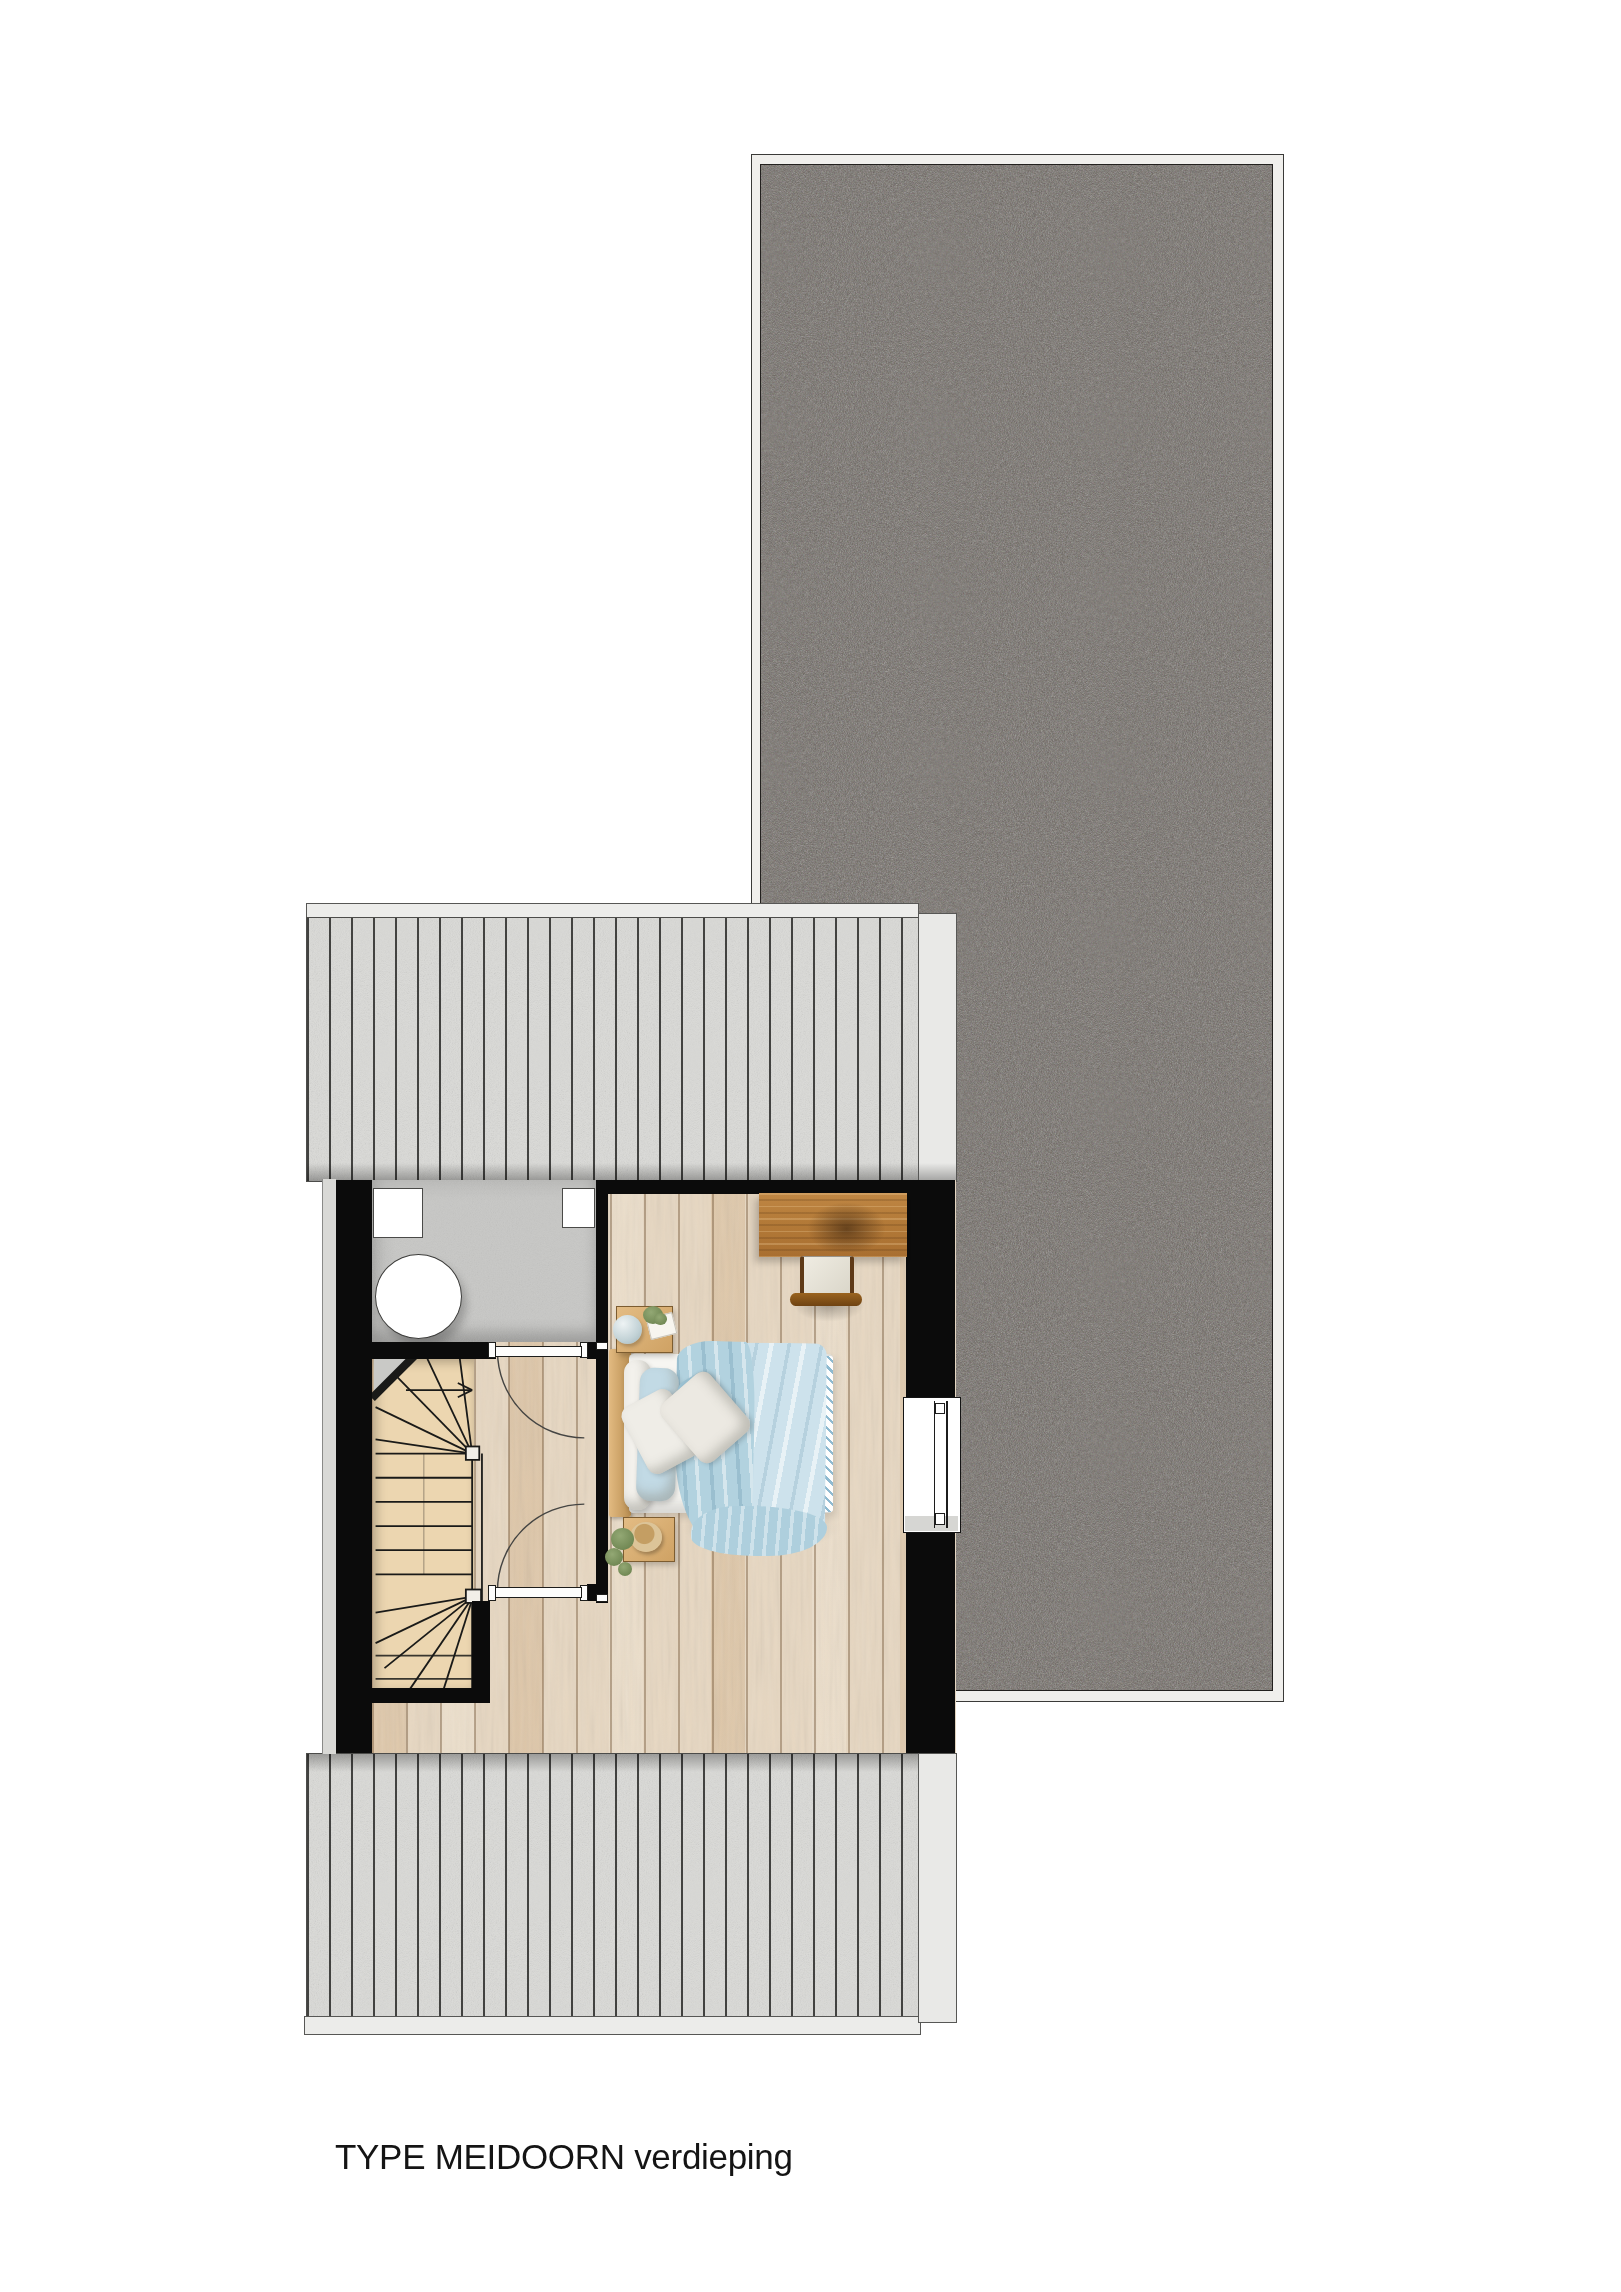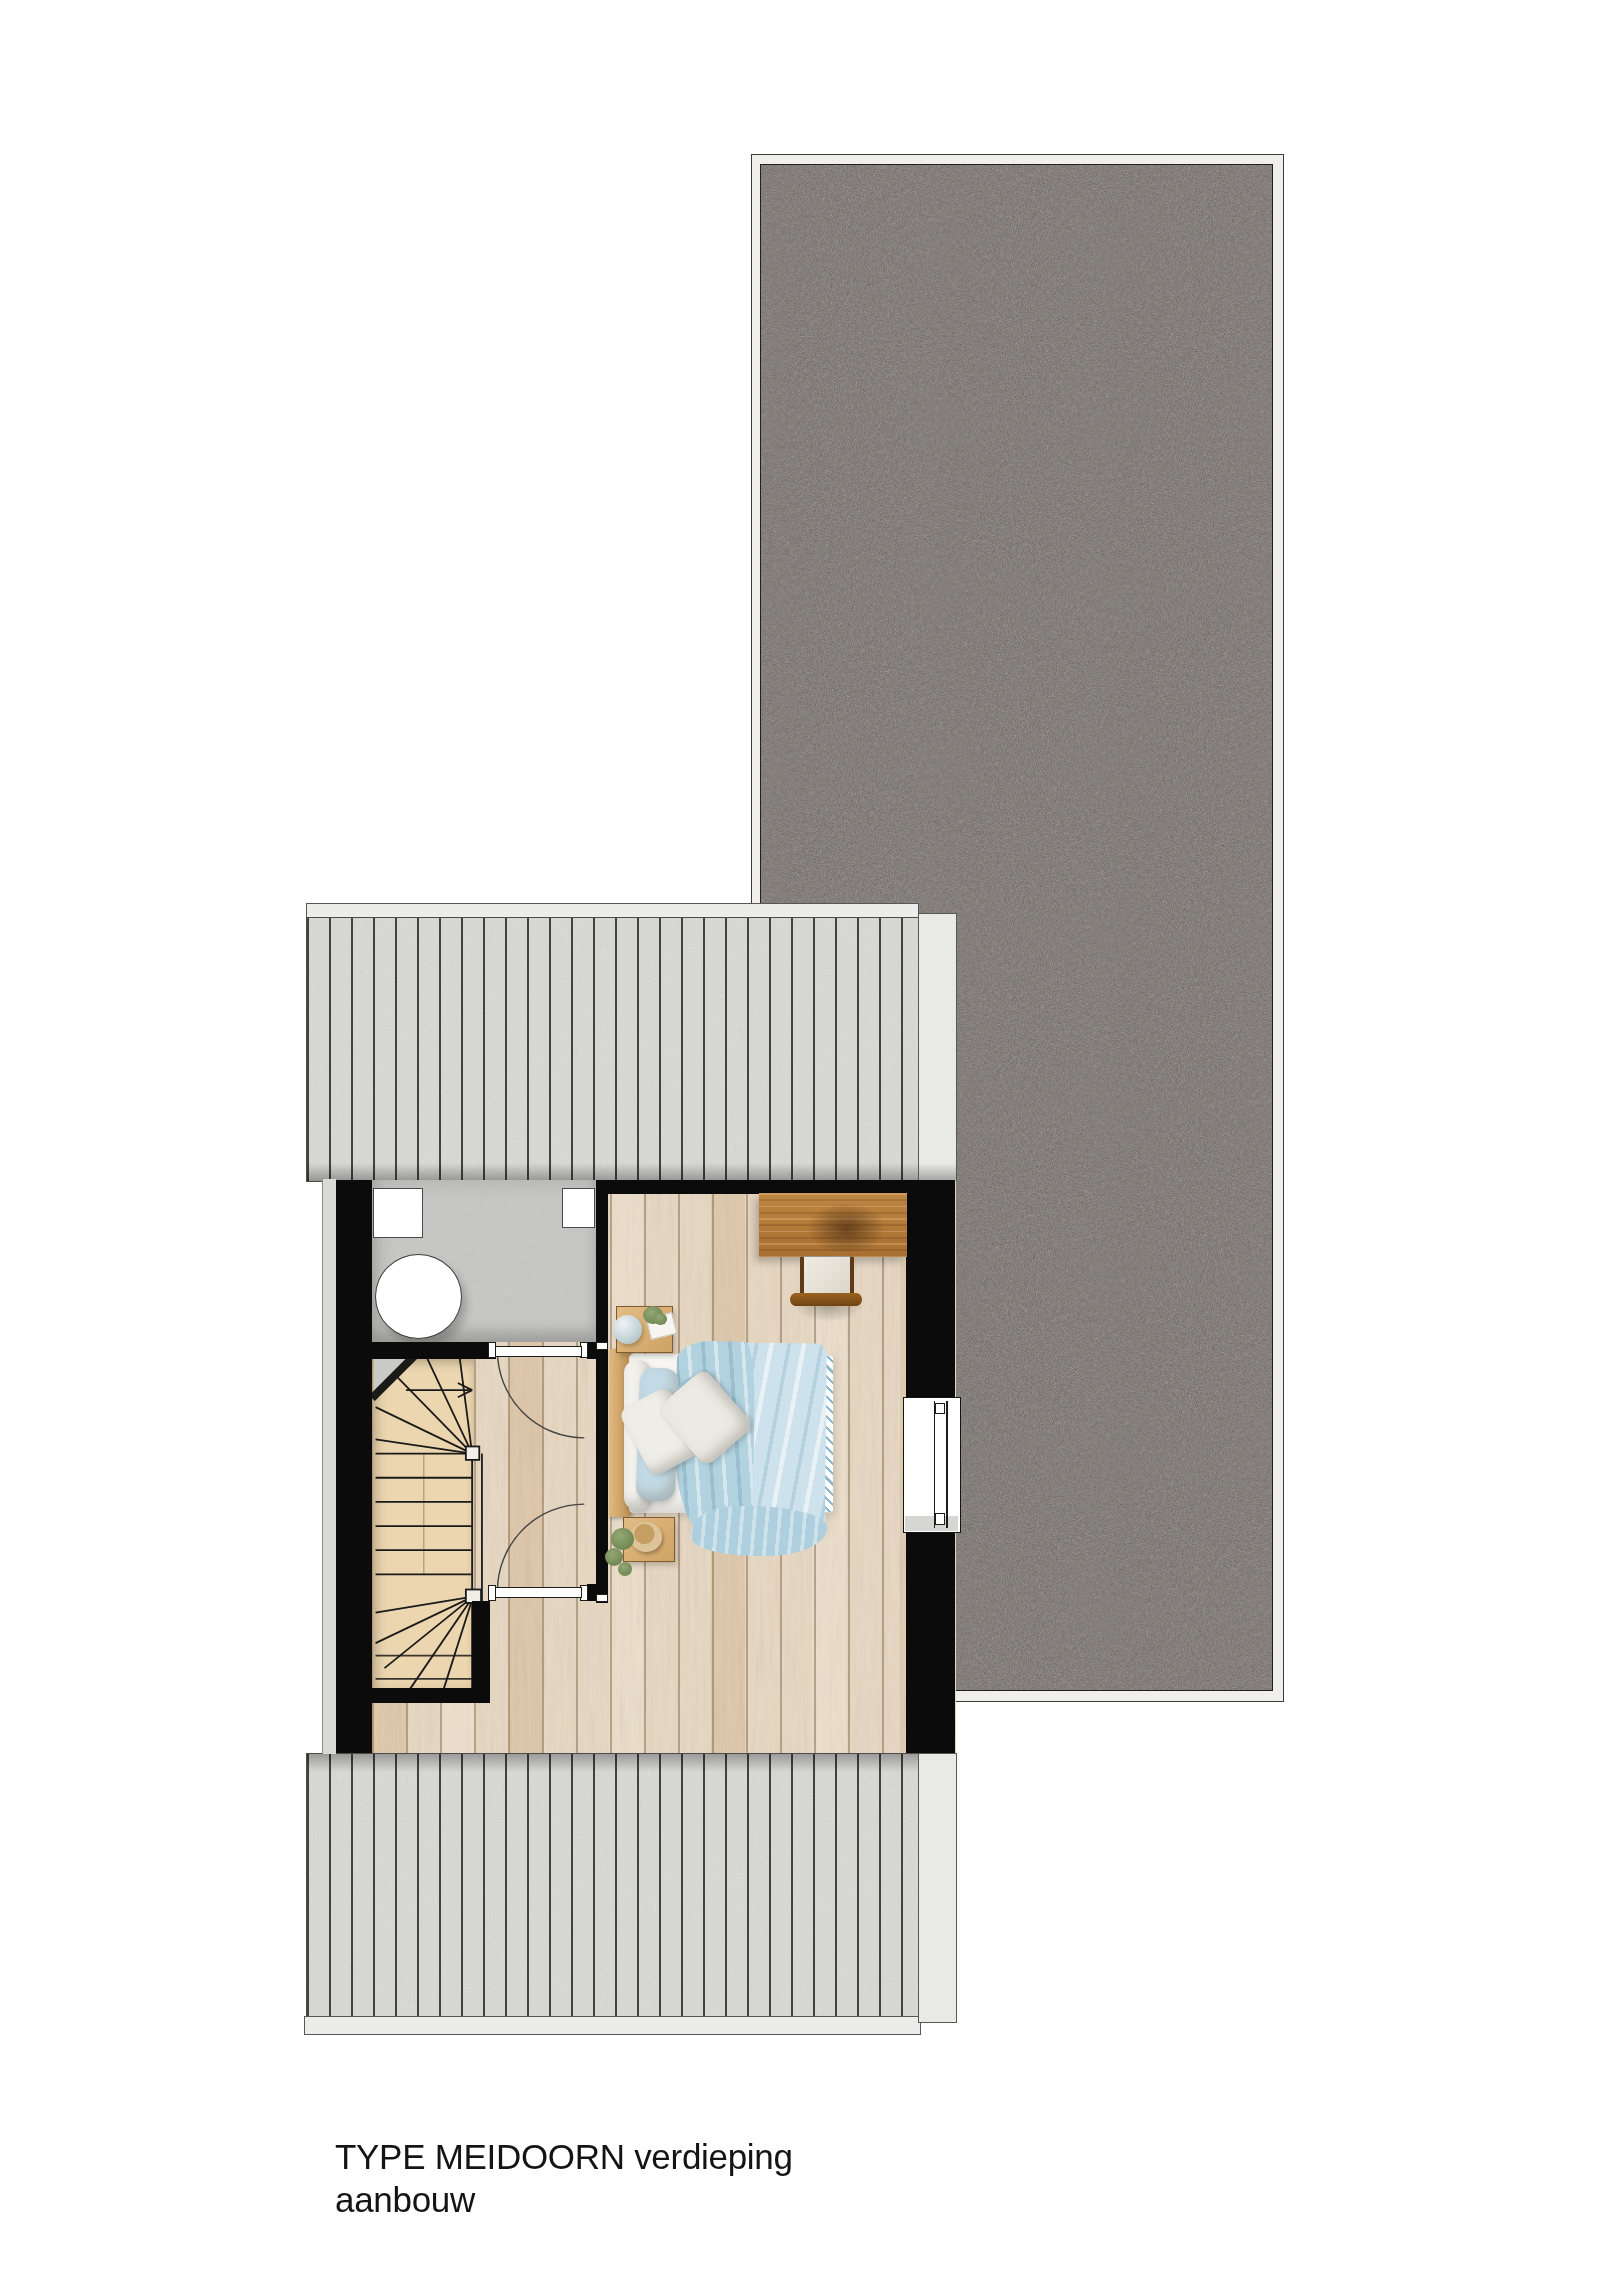--- a/index.html
+++ b/index.html
@@ -301,17 +301,16 @@
   <div class="abs" id="window">
     <div id="window-sill"></div>
     <div class="win-line" style="left:29.6px;"></div>
     <div class="win-line" style="left:42px;"></div>
     <div class="hinge" style="left:31px;top:4.5px;"></div>
     <div class="hinge" style="left:31px;top:115px;"></div>
   </div>
 
   <div class="abs" id="caption">
     <div>TYPE MEIDOORN verdieping</div>
-    <div>aanbouw</div>
   </div>
 
 </div>
 
 
 </body></html>

